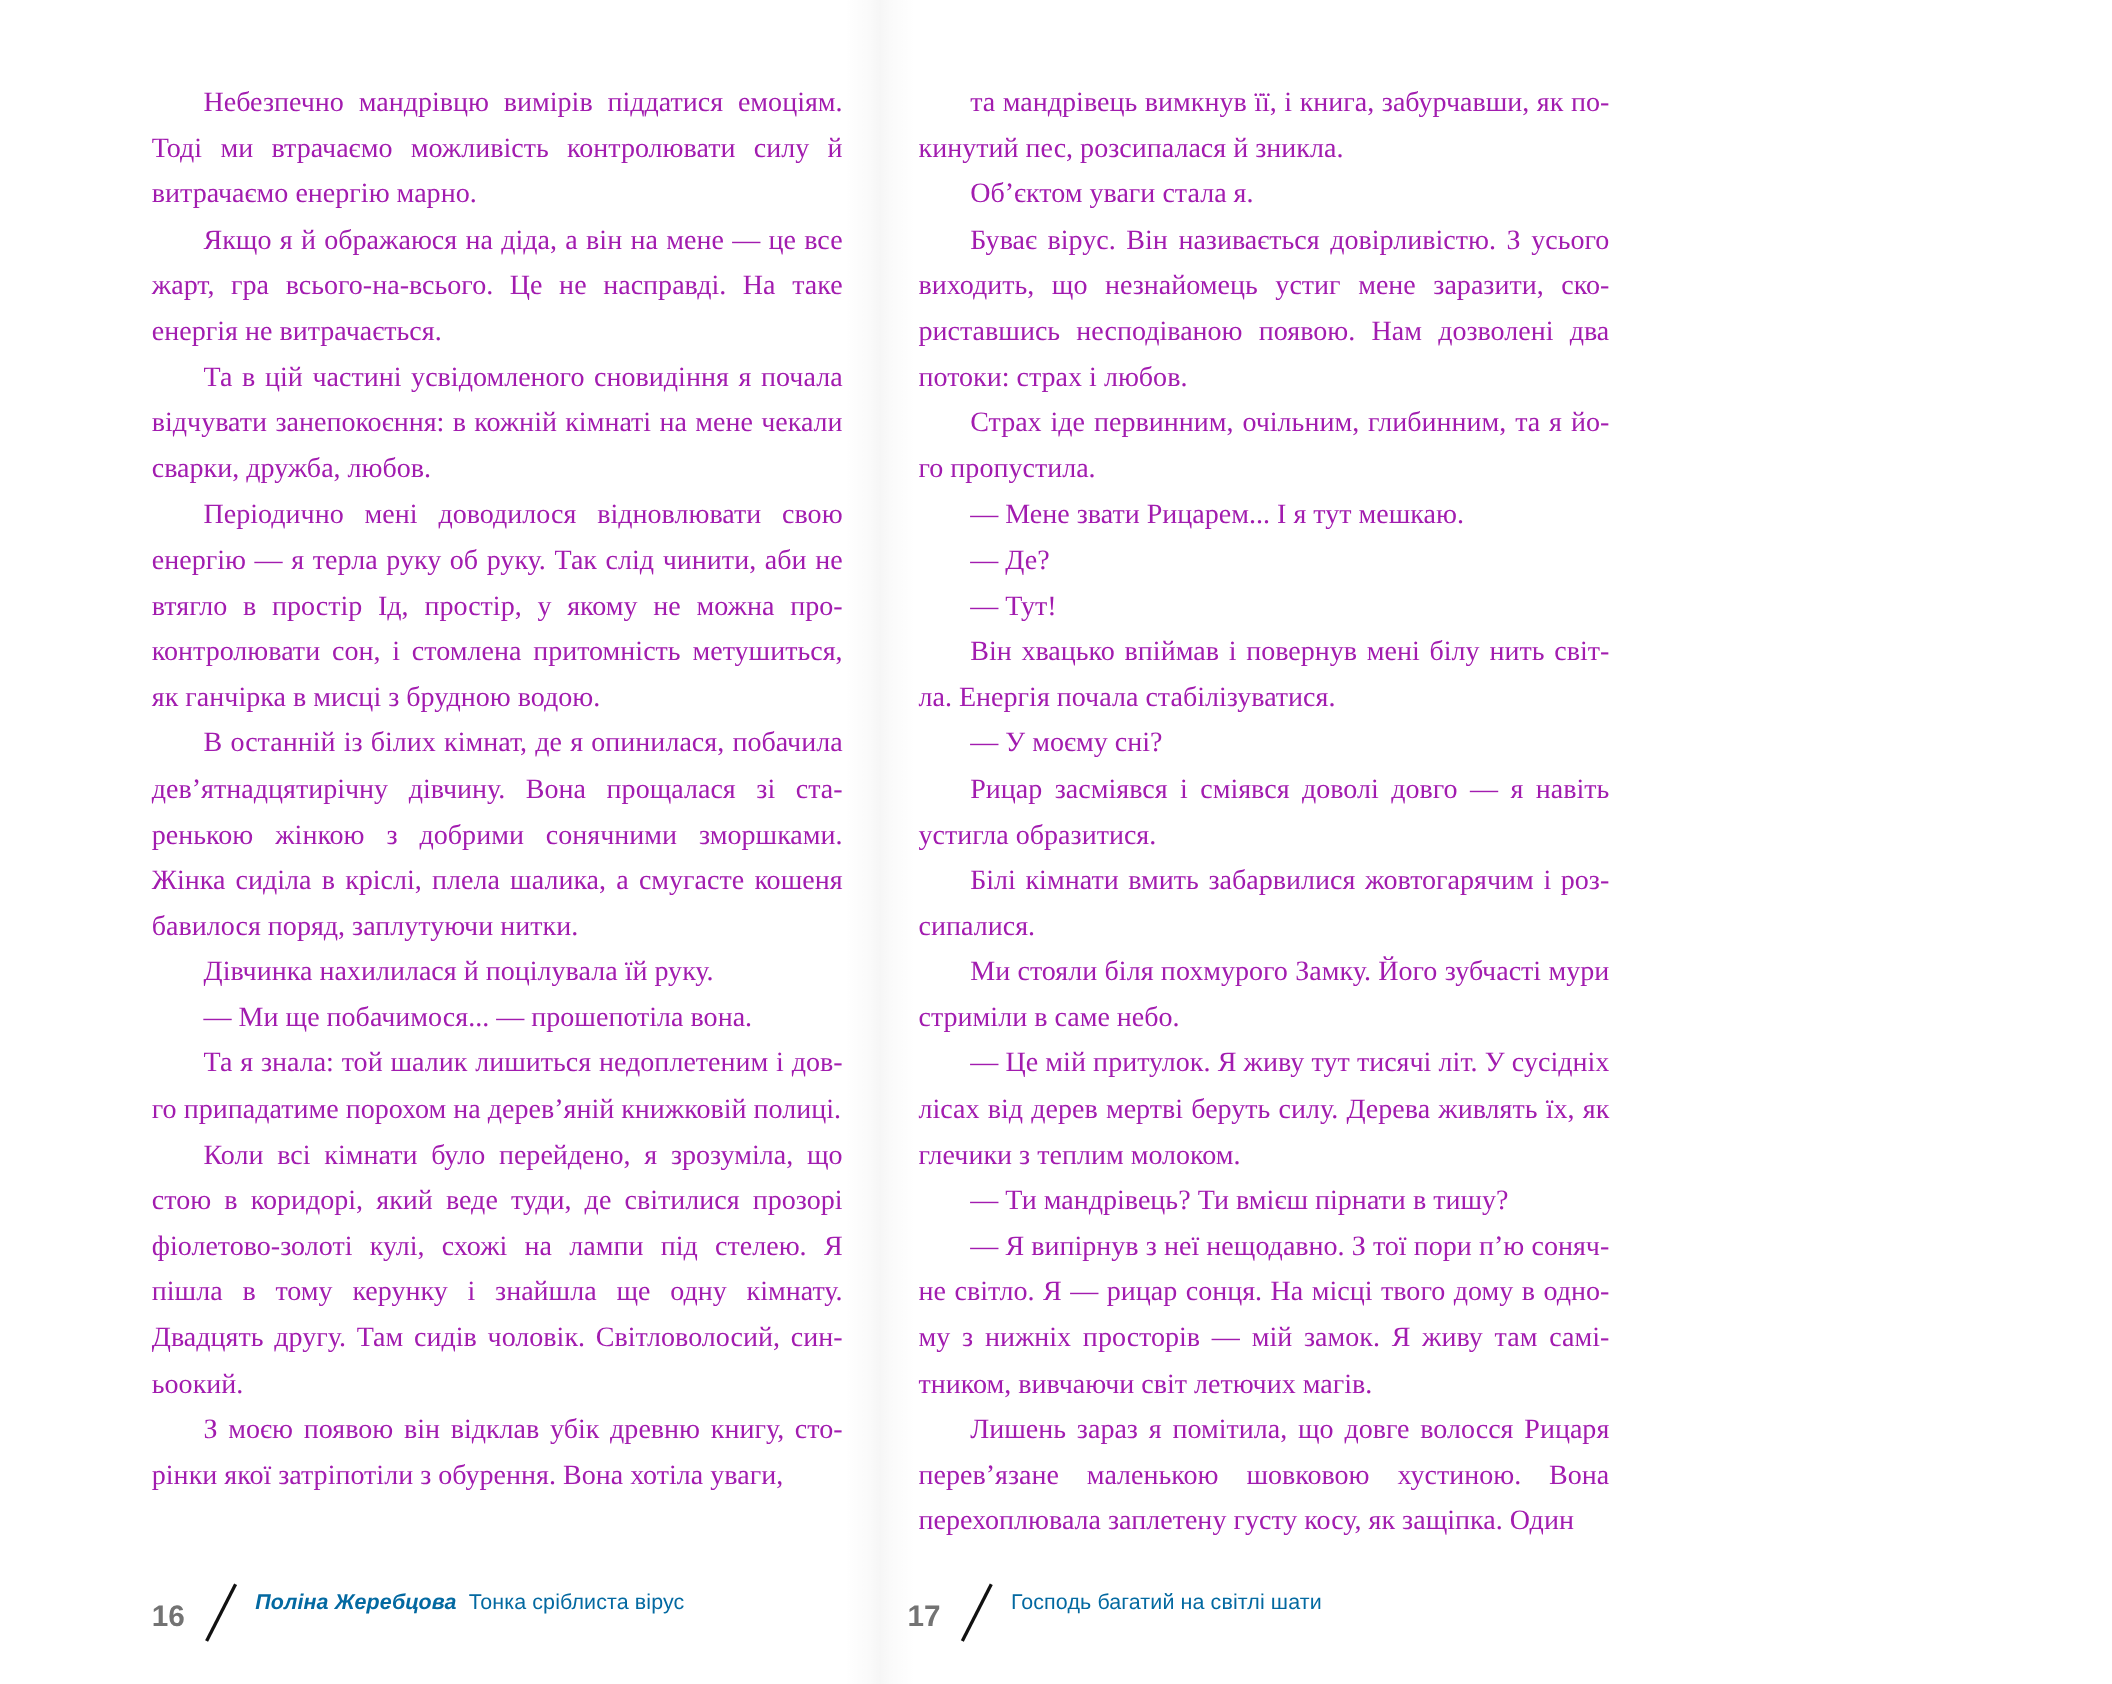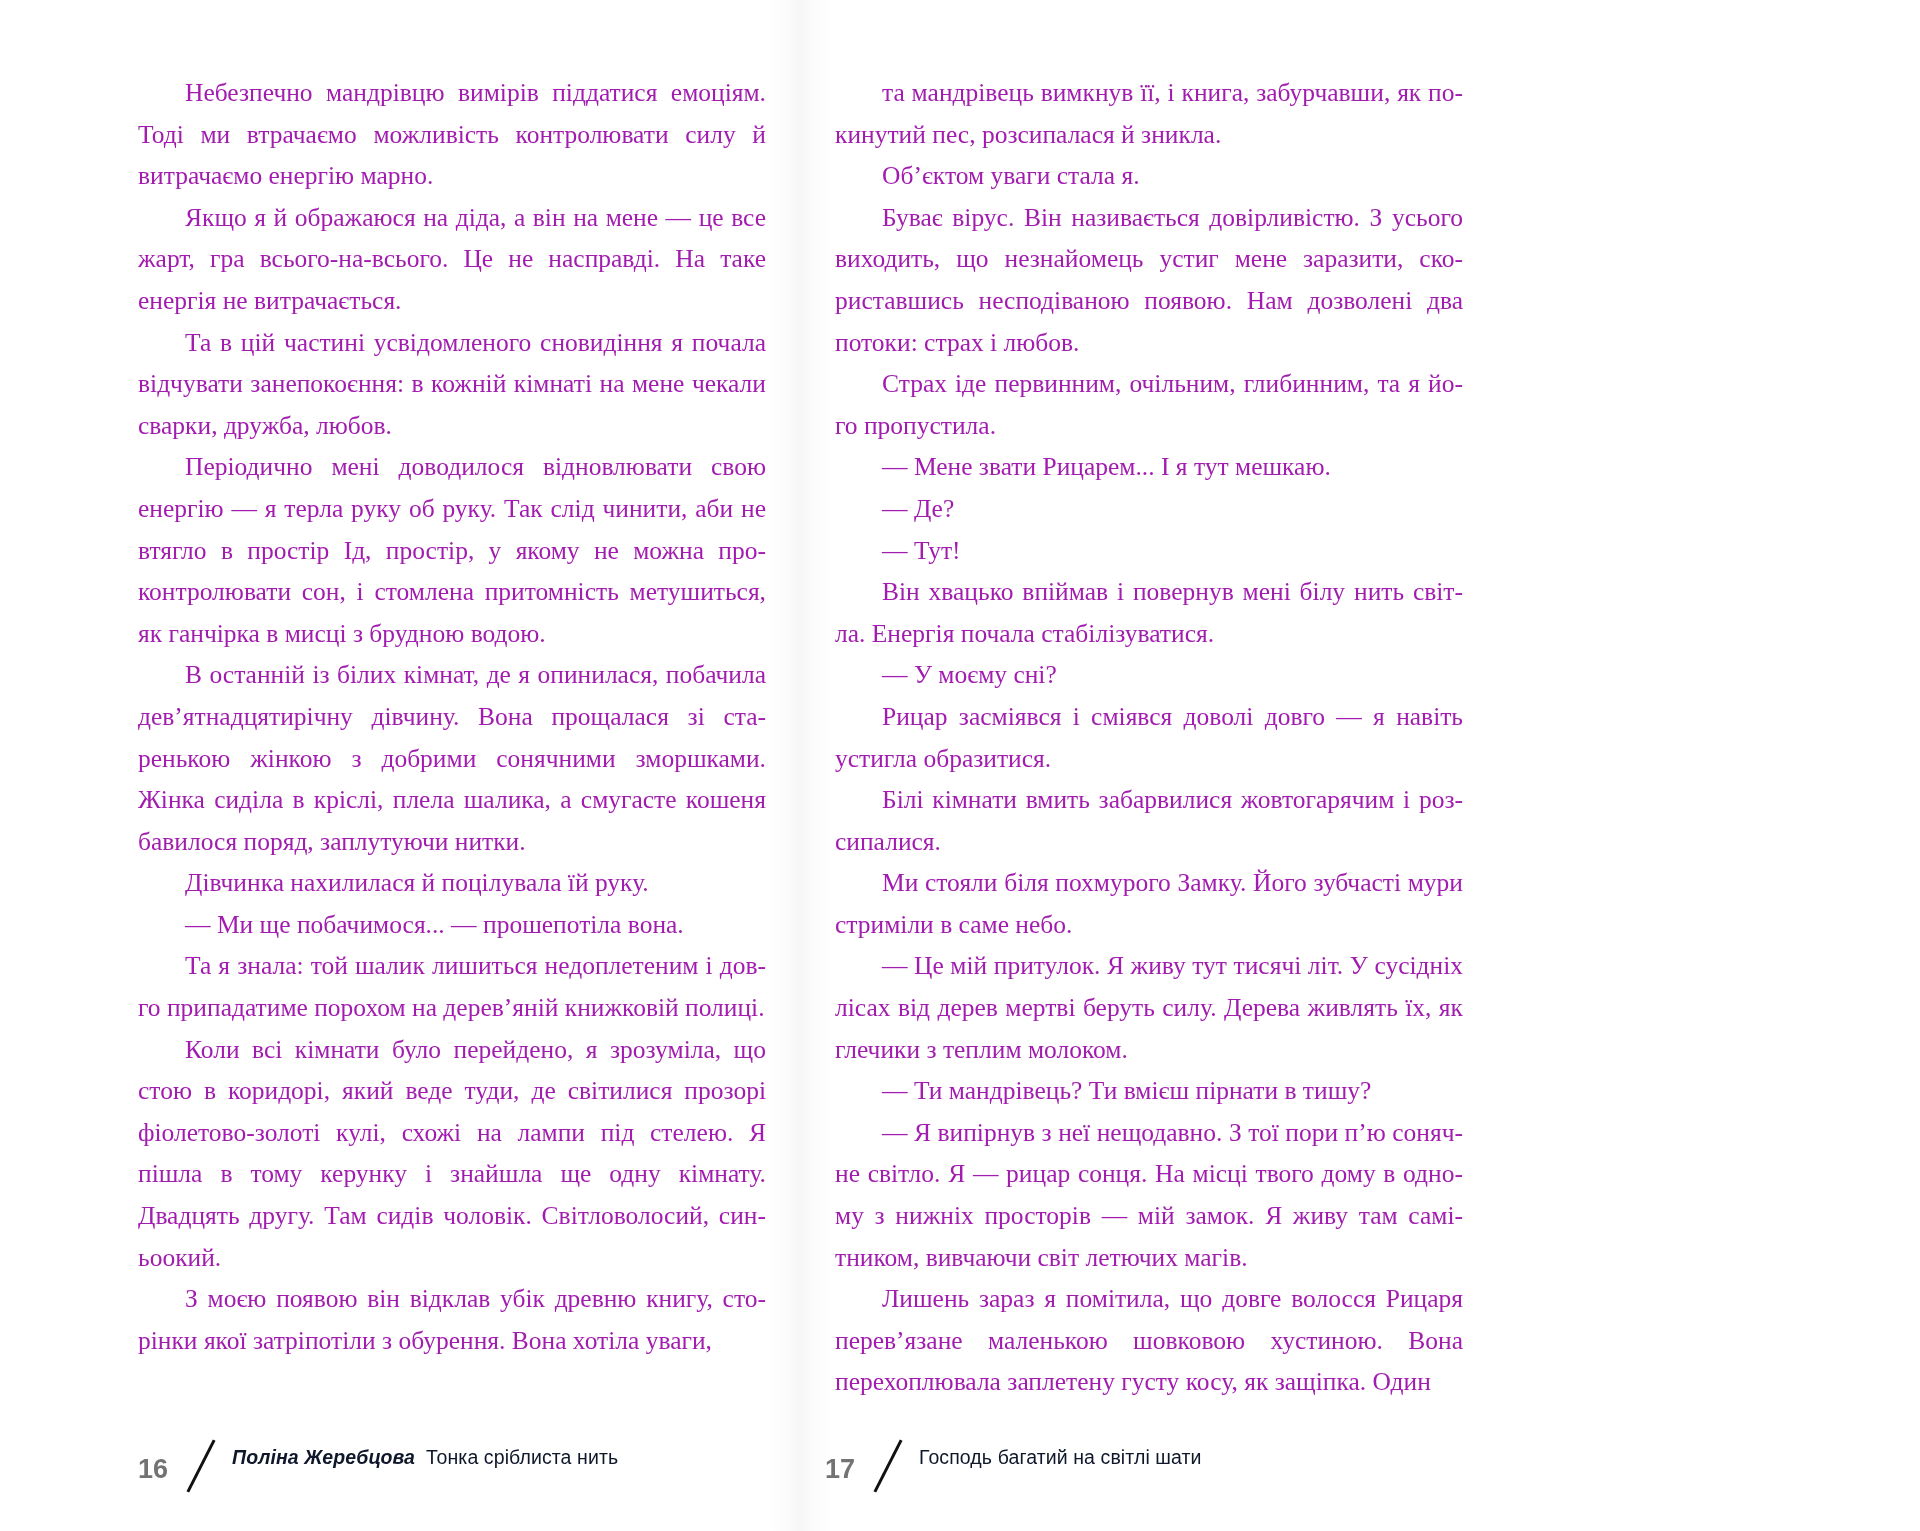--- a/index.html
+++ b/index.html
@@ -101,21 +101,21 @@
     top: 0;
     width: 3px;
     height: 58px;
     background: #111111;
     transform: translateX(-50%) rotate(27deg);
     transform-origin: center center;
   }
   .running-head {
     font-family: "Liberation Sans", "DejaVu Sans", sans-serif;
     font-size: 19.5px;
-    color: #0f172a;
+    color: #0369a1;
     letter-spacing: 0.1px;
     line-height: 1;
     margin-bottom: 8px;
     display: flex;
     gap: 11px;
     align-items: baseline;
   }
   .rh-author {
     font-style: italic;
     font-weight: bold;
@@ -147,21 +147,21 @@
       <p class="para">Коли всі кімнати було перейдено, я зрозуміла, що стою в коридорі, який веде туди, де світилися прозо­рі фіолетово-золоті кулі, схожі на лампи під стелею. Я пішла в тому керунку і знайшла ще одну кімнату. Двадцять другу. Там сидів чоловік. Світловолосий, син­ьоокий.</p>
       <p class="para">З моєю появою він відклав убік древню книгу, сто­рінки якої затріпотіли з обурення. Вона хотіла уваги,</p>
     </div>
 
     <div class="footer">
       <div class="footer-inner">
         <span class="page-number">16</span>
         <span class="slash"></span>
         <span class="running-head">
           <span class="rh-author">Поліна Жеребцова</span>
-          <span class="rh-title">Тонка сріблиста нить</span>
+          <span class="rh-title">Тонка сріблиста вірус</span>
         </span>
       </div>
     </div>
   </div>
 
   <div class="page page-right">
     <div class="text-column">
       <p class="para">та мандрівець вимкнув її, і книга, забурчавши, як по­кинутий пес, розсипалася й зникла.</p>
       <p class="para">Об’єктом уваги стала я.</p>
       <p class="para">Буває вірус. Він називається довірливістю. З усього виходить, що незнайомець устиг мене заразити, ско­риставшись несподіваною появою. Нам дозволені два потоки: страх і любов.</p>

